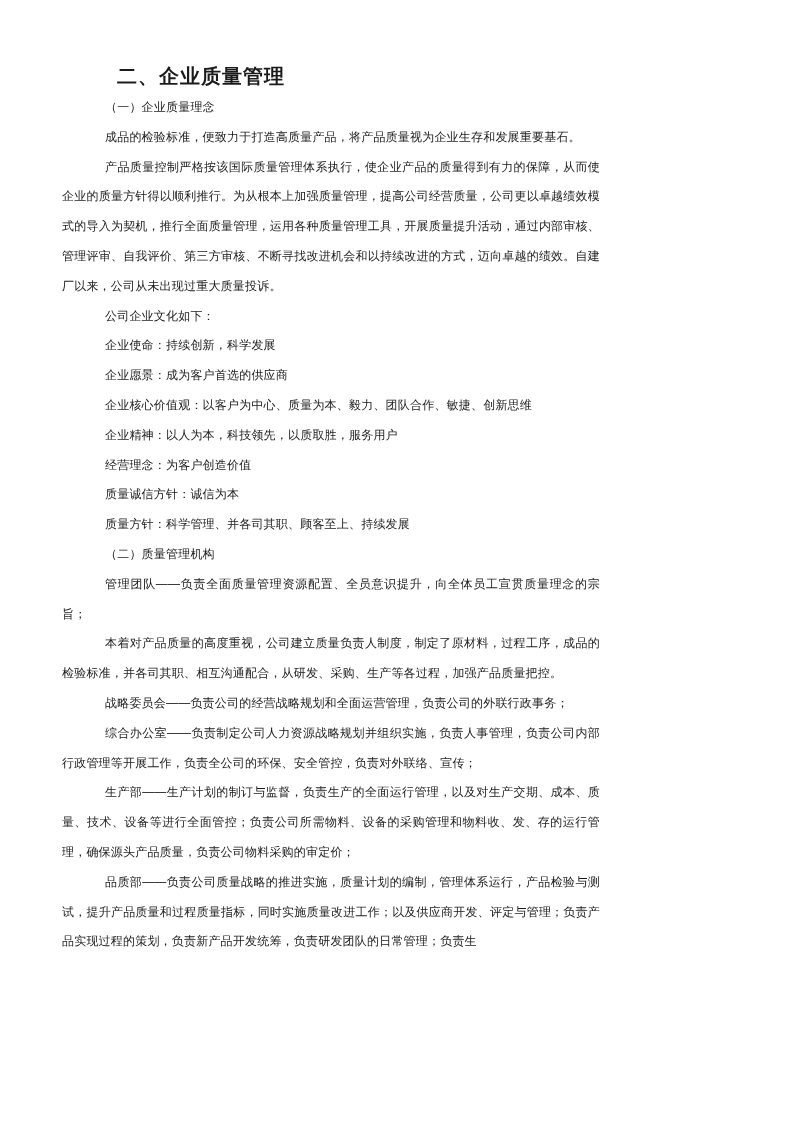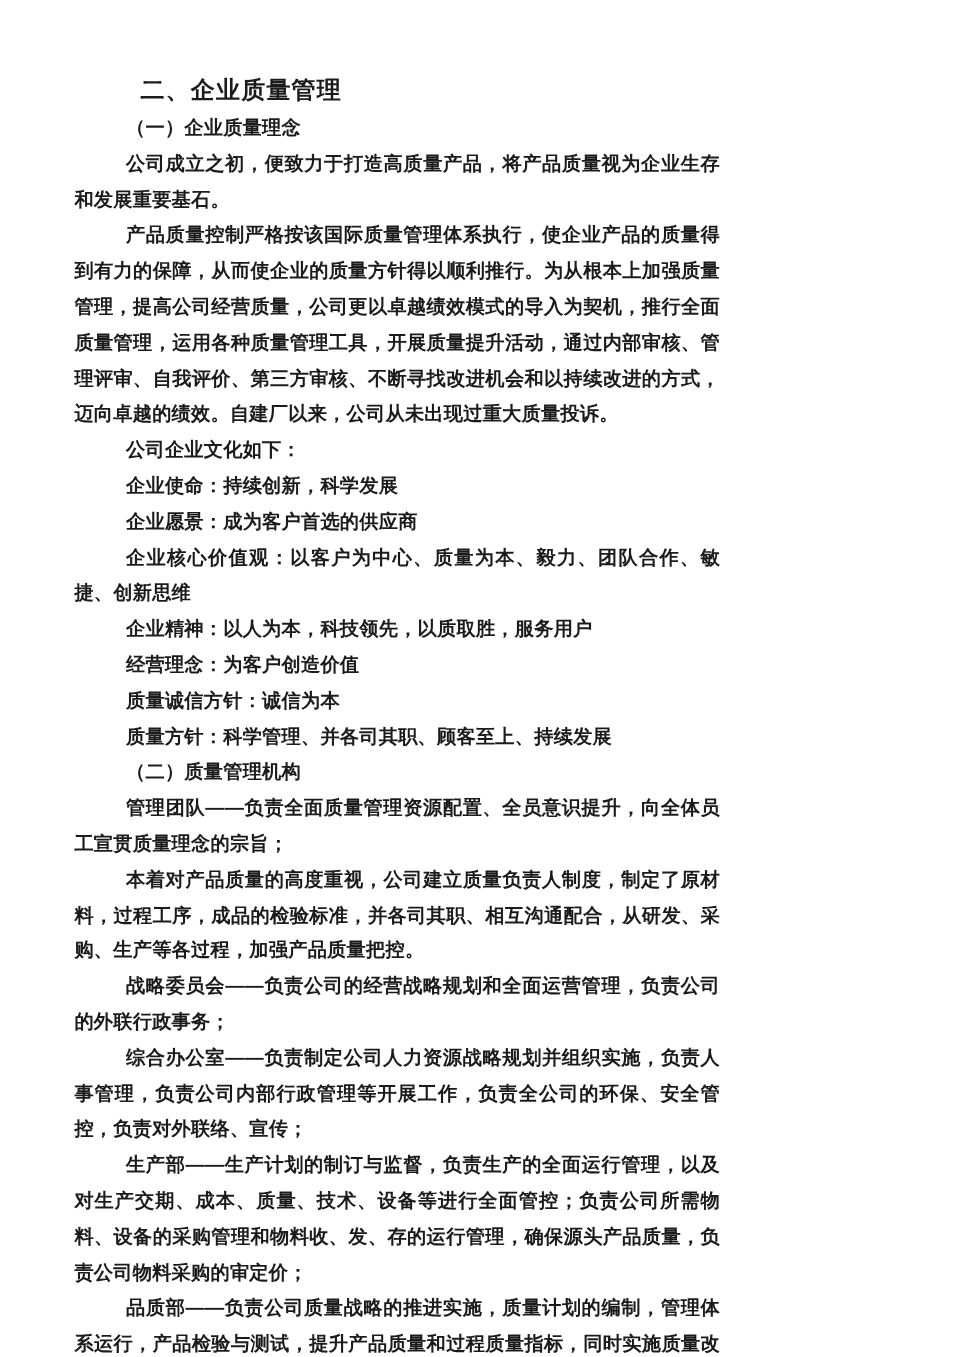--- a/index.html
+++ b/index.html
@@ -20,36 +20,36 @@
     margin: 0;
     padding-left: 55px;
     font-size: 20px;
     font-weight: 700;
     line-height: 34px;
     letter-spacing: 1px;
     white-space: nowrap;
   }
   .para {
     margin: 0;
-    font-size: 16px;
-    font-weight: 700;
+    font-size: 12px;
+    font-weight: 400;
     line-height: 29.8px;
     text-indent: 43px;
     text-align: justify;
     letter-spacing: 0.2px;
   }
 </style>
 </head>
 <body>
 
 <div class="page">
   <div class="content">
     <h1 class="doc-title">二、企业质量管理</h1>
     <p class="para">（一）企业质量理念</p>
-    <p class="para">公司成立之初，便致力于打造高质量产品，将产品质量视为企业生存和发展重要基石。</p>
+    <p class="para">成品的检验标准，便致力于打造高质量产品，将产品质量视为企业生存和发展重要基石。</p>
     <p class="para">产品质量控制严格按该国际质量管理体系执行，使企业产品的质量得到有力的保障，从而使企业的质量方针得以顺利推行。为从根本上加强质量管理，提高公司经营质量，公司更以卓越绩效模式的导入为契机，推行全面质量管理，运用各种质量管理工具，开展质量提升活动，通过内部审核、管理评审、自我评价、第三方审核、不断寻找改进机会和以持续改进的方式，迈向卓越的绩效。自建厂以来，公司从未出现过重大质量投诉。</p>
     <p class="para">公司企业文化如下：</p>
     <p class="para">企业使命：持续创新，科学发展</p>
     <p class="para">企业愿景：成为客户首选的供应商</p>
     <p class="para">企业核心价值观：以客户为中心、质量为本、毅力、团队合作、敏捷、创新思维</p>
     <p class="para">企业精神：以人为本，科技领先，以质取胜，服务用户</p>
     <p class="para">经营理念：为客户创造价值</p>
     <p class="para">质量诚信方针：诚信为本</p>
     <p class="para">质量方针：科学管理、并各司其职、顾客至上、持续发展</p>
     <p class="para">（二）质量管理机构</p>

